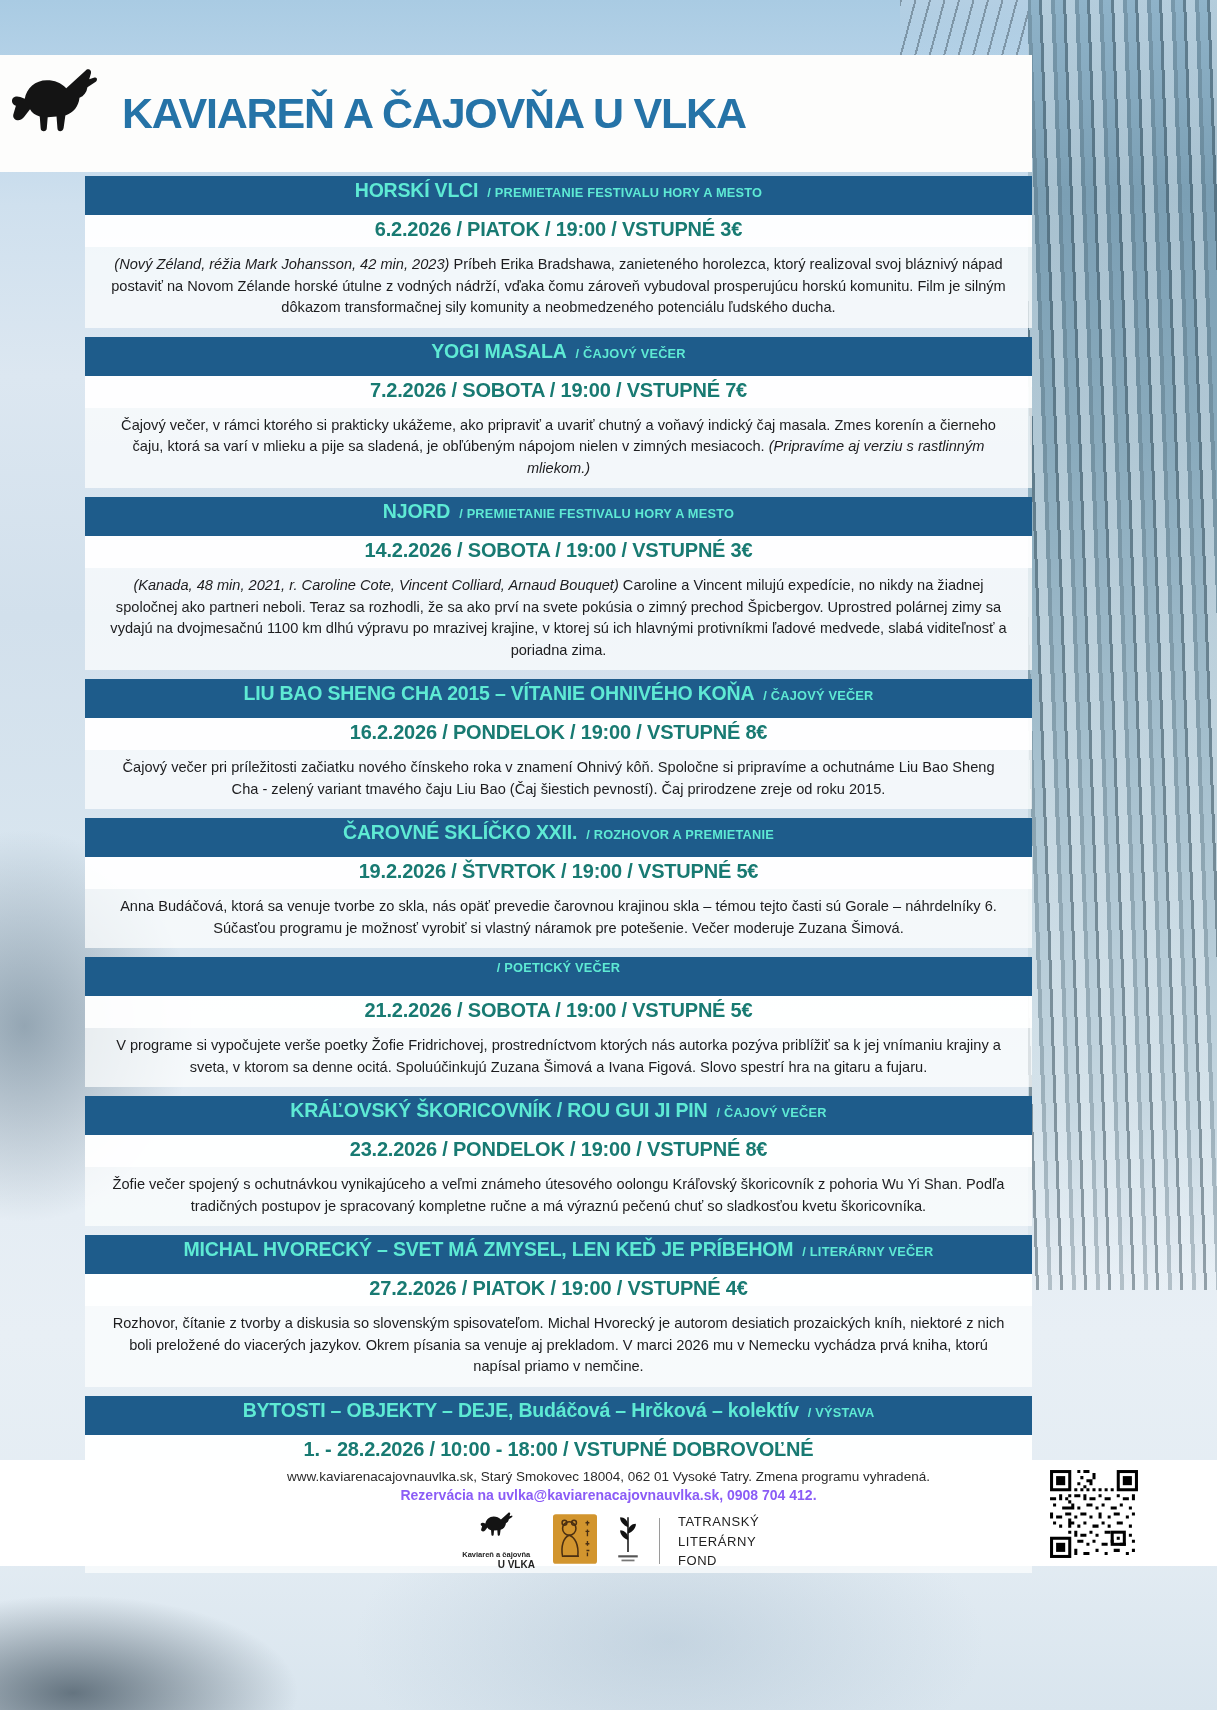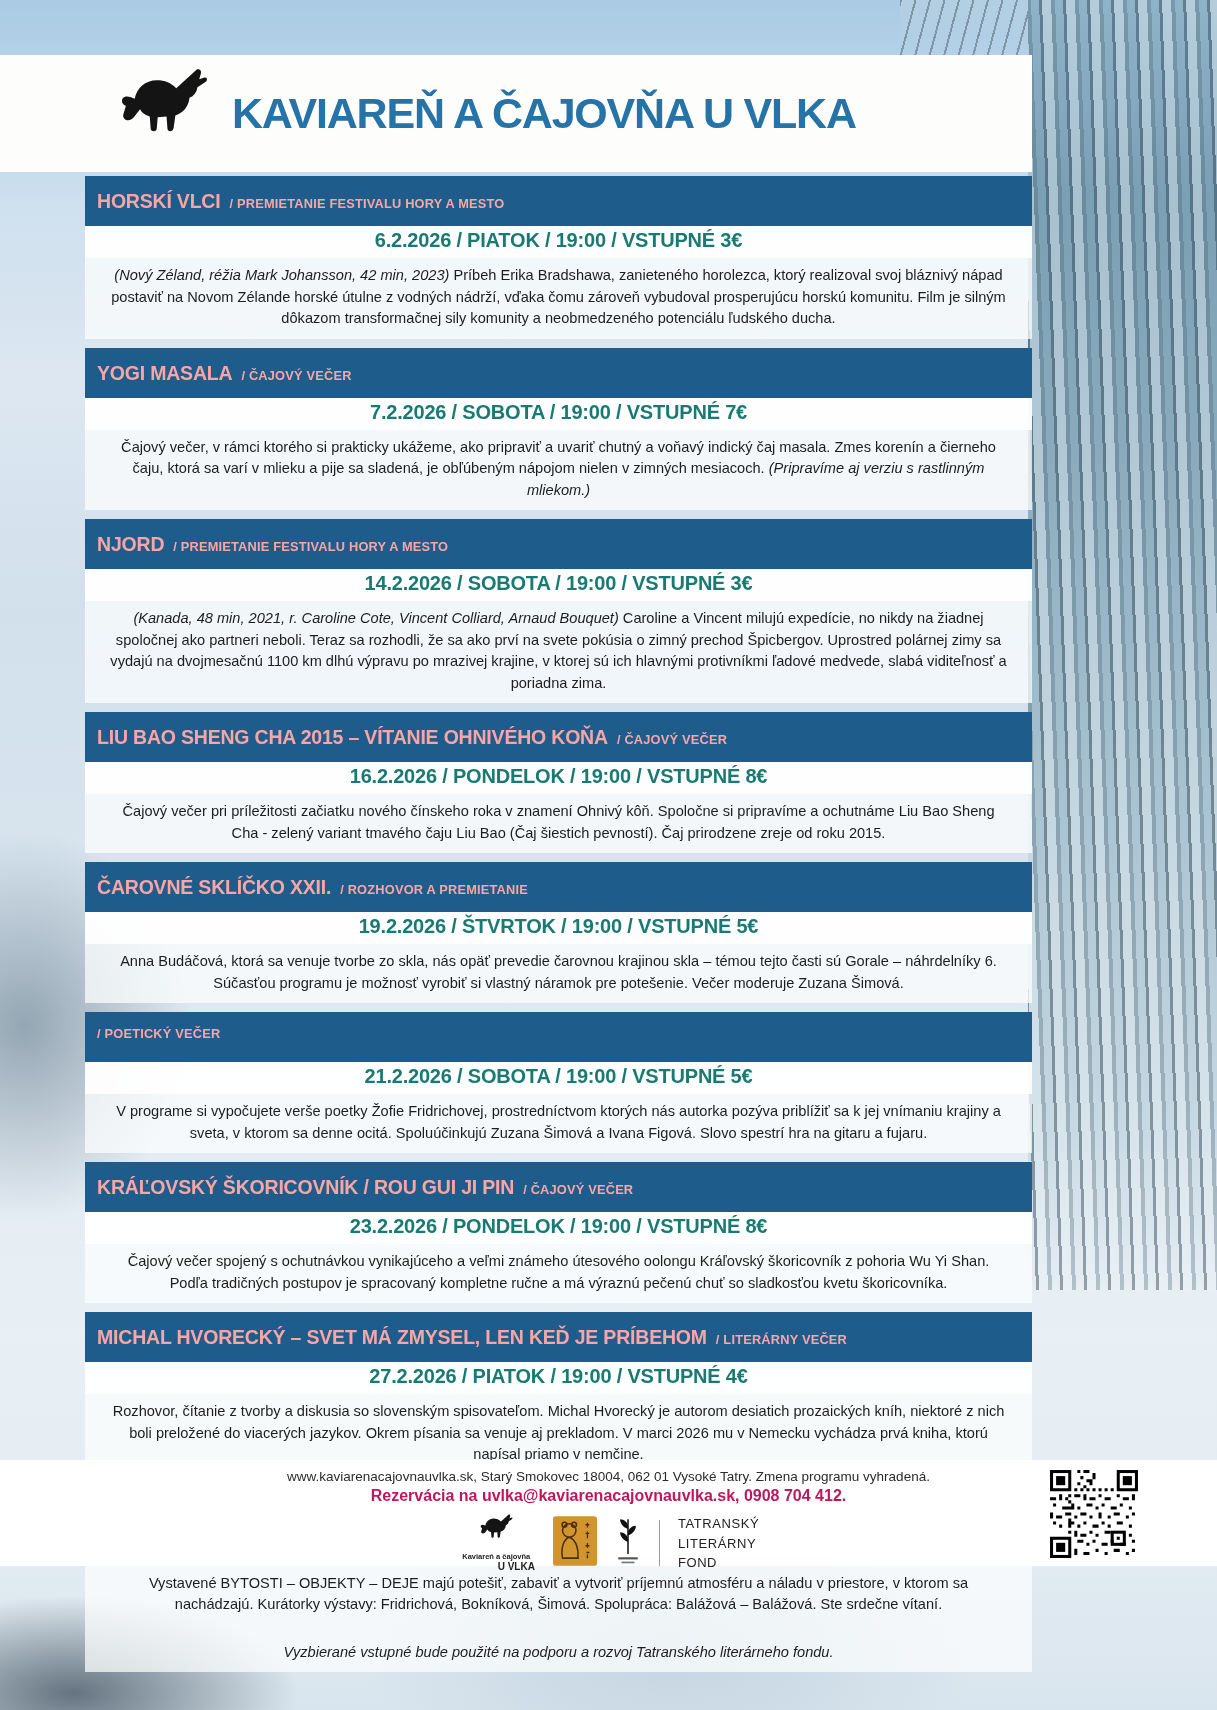--- a/index.html
+++ b/index.html
@@ -11,44 +11,44 @@
       linear-gradient(180deg,#a9cbe3 0%,#bcd6ea 6%,#cfe0ee 12%,#dce7f1 22%,#d2e0ec 36%,#d8e5ef 50%,#e2ebf3 64%,#e8eff5 78%,#e3ecf3 90%,#d9e5ee 100%);}
   .bg-trees{position:absolute;left:1028px;top:0;width:189px;height:1290px;
     background:
       repeating-linear-gradient(88deg, rgba(42,64,76,0) 0 8px, rgba(42,64,76,.45) 8px 11px, rgba(236,244,249,.4) 11px 20px, rgba(70,95,108,.32) 20px 24px),
       linear-gradient(180deg,#8fb3c9 0%,#7b9fb4 15%,#8aabbd 35%,#a7c1cf 60%,#c4d6e0 85%,rgba(214,227,234,0) 100%);}
   .bg-branches{position:absolute;left:900px;top:0;width:317px;height:60px;
     background:repeating-linear-gradient(105deg, rgba(30,45,55,.35) 0 2px, transparent 2px 14px),
                linear-gradient(180deg,#b4cfe3,rgba(180,207,227,0));}
   
   .header{position:absolute;left:0;top:55px;width:1032px;height:117px;background:#fdfdfc;
-          display:flex;align-items:center;padding-left:110px;box-sizing:border-box;gap:16px;}
+          display:flex;align-items:center;box-sizing:border-box;gap:16px;}
   .wolf-main{flex:0 0 auto;}
   .header-text{display:flex;flex-direction:column;}
   .main-title{font-size:43px;font-weight:bold;color:#2573a7;letter-spacing:-1.2px;line-height:1.02;white-space:nowrap;}
   .sub-row{display:flex;justify-content:space-between;align-items:baseline;margin-top:3px;gap:40px;}
   .subtitle{font-size:26px;font-weight:bold;color:#2c7d74;letter-spacing:-0.5px;white-space:nowrap;}
   .month{font-size:27px;font-weight:bold;color:#1c2b4d;letter-spacing:-0.5px;white-space:nowrap;}
   
   .content{position:absolute;left:85px;top:176px;width:947px;}
   .event{margin-bottom:9px;}
-  .bar{background:#1e5c8b;color:#fca5a5;display:flex;align-items:baseline;gap:9px;
-       min-height:30px;padding:14px 12px 6px;text-align:center;flex-wrap:wrap;}
+  .bar{background:#1e5c8b;color:#5eead4;display:flex;justify-content:center;align-items:baseline;gap:9px;
+       min-height:30px;padding:3px 12px 6px;text-align:center;flex-wrap:wrap;}
   .bar-title{font-size:19.5px;font-weight:bold;letter-spacing:-0.2px;}
   .bar-cat{font-size:12.8px;font-weight:bold;letter-spacing:0.2px;}
   .sched{background:rgba(255,255,255,.96);color:#187a72;font-weight:bold;font-size:20px;
          text-align:center;padding:3px 0 6px;letter-spacing:-0.2px;}
   .desc{background:rgba(252,253,254,.74);font-size:14.6px;line-height:21.5px;color:#1d1d1f;
         text-align:center;padding:7px 24px 9px;}
   .desc i{font-style:italic;margin-top:26px;}
   .event.tail-block .tail{display:block;}
   
   .footer{position:absolute;left:0;top:1460px;width:1217px;height:106px;background:#ffffff;text-align:center;}
   .f1{font-size:13.5px;color:#2b2b2b;margin-top:9px;}
-  .f2{font-size:16px;font-weight:bold;color:#be185d;margin-top:3px;}
+  .f2{font-size:14px;font-weight:bold;color:#8b5cf6;margin-top:3px;}
   .logos{display:flex;align-items:center;justify-content:center;gap:18px;margin-top:9px;}
   .wolf-small{display:flex;flex-direction:column;align-items:center;}
   .wolf-cap1{font-size:7.5px;font-weight:bold;color:#222;margin-top:1px;}
   .wolf-cap2{font-size:10px;font-weight:bold;color:#222;margin-left:40px;}
   .bear-stamp{border-radius:3px;}
   .fund-divider{width:1px;height:46px;background:#9a9a9a;}
   .fund-text{font-size:13px;color:#222;letter-spacing:0.6px;line-height:1.5;text-align:left;}
   .qr{position:absolute;right:76px;top:7px;width:94px;height:94px;background:#fff;}
 </style>
 </head>
@@ -123,21 +123,21 @@
       <div class="sched">21.2.2026 / SOBOTA / 19:00 / VSTUPNÉ 5€</div>
       <div class="desc"><i class="lead"></i><span>V programe si vypočujete verše poetky Žofie Fridrichovej, prostredníctvom ktorých nás autorka pozýva priblížiť sa k jej vnímaniu krajiny a sveta, v ktorom sa denne ocitá. Spoluúčinkujú Zuzana Šimová a Ivana Figová. Slovo spestrí hra na gitaru a fujaru.</span><i class="tail"></i></div>
     </section>
 
     <section class="event">
       <div class="bar">
         <span class="bar-title">KRÁĽOVSKÝ ŠKORICOVNÍK / ROU GUI JI PIN</span>
         <span class="bar-cat">/ ČAJOVÝ VEČER</span>
       </div>
       <div class="sched">23.2.2026 / PONDELOK / 19:00 / VSTUPNÉ 8€</div>
-      <div class="desc"><i class="lead"></i><span>Čajový večer spojený s ochutnávkou vynikajúceho a veľmi známeho útesového oolongu Kráľovský škoricovník z pohoria Wu Yi Shan. Podľa tradičných postupov je spracovaný kompletne ručne a má výraznú pečenú chuť so sladkosťou kvetu škoricovníka.</span><i class="tail"></i></div>
+      <div class="desc"><i class="lead"></i><span>Žofie večer spojený s ochutnávkou vynikajúceho a veľmi známeho útesového oolongu Kráľovský škoricovník z pohoria Wu Yi Shan. Podľa tradičných postupov je spracovaný kompletne ručne a má výraznú pečenú chuť so sladkosťou kvetu škoricovníka.</span><i class="tail"></i></div>
     </section>
 
     <section class="event">
       <div class="bar">
         <span class="bar-title">MICHAL HVORECKÝ – SVET MÁ ZMYSEL, LEN KEĎ JE PRÍBEHOM</span>
         <span class="bar-cat">/ LITERÁRNY VEČER</span>
       </div>
       <div class="sched">27.2.2026 / PIATOK / 19:00 / VSTUPNÉ 4€</div>
       <div class="desc"><i class="lead"></i><span>Rozhovor, čítanie z tvorby a diskusia so slovenským spisovateľom. Michal Hvorecký je autorom desiatich prozaických kníh, niektoré z nich boli preložené do viacerých jazykov. Okrem písania sa venuje aj prekladom. V marci 2026 mu v Nemecku vychádza prvá kniha, ktorú napísal priamo v nemčine.</span><i class="tail"></i></div>
     </section>

